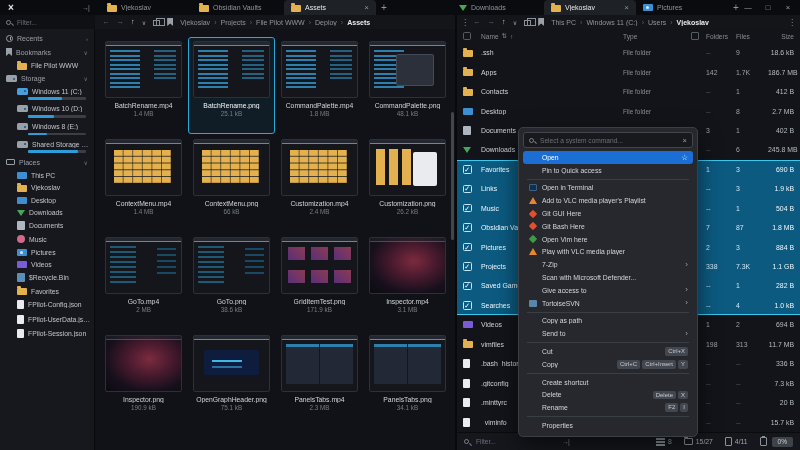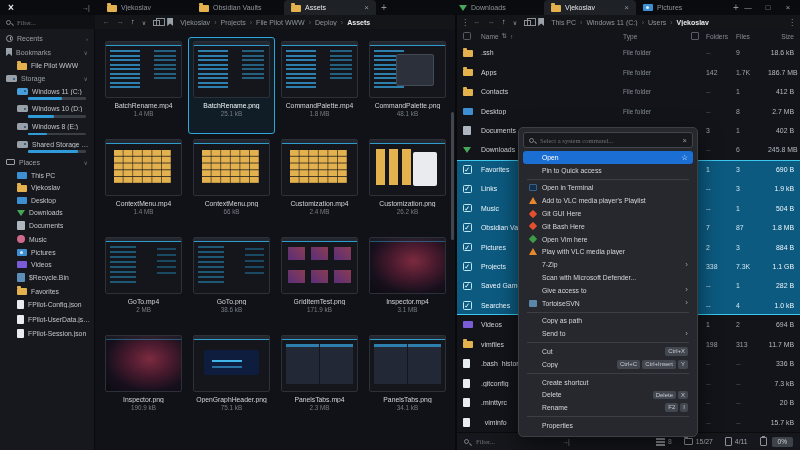--- a/index.html
+++ b/index.html
@@ -1,18 +1,18 @@
 <!DOCTYPE html>
 <html><head>
 <meta charset="utf-8">
 <style>
   *{box-sizing:border-box;margin:0;padding:0;cursor:default;user-select:none}
   html,body{width:800px;height:450px;overflow:hidden}
   body{position:relative;background:#0d0e11;font-family:"Liberation Sans","DejaVu Sans",sans-serif;font-size:7px;color:#c8ccd1}
-  input{font-family:Liberation Serif, serif;background:transparent;border:none;outline:none;color:#c8ccd1;font-size:6.6px}
+  input{font-family:Liberation Sans, sans-serif;background:transparent;border:none;outline:none;color:#c8ccd1;font-size:6.6px}
   input::placeholder{color:#6b7077}
 
   
   .tabbar{position:absolute;left:0;top:0;width:800px;height:15px;background:#0a0b0e}
   .logo{position:absolute;left:8px;top:2px;font-size:10px;font-weight:bold;color:#e8eaed;line-height:11px}
   .pin{position:absolute;left:82px;top:3.5px;color:#858b92;font-size:7px;letter-spacing:-1px}
   .ltabs{position:absolute;left:100px;top:0;height:15px;display:flex;align-items:stretch}
   .rtabs{position:absolute;left:452px;top:0;height:15px;display:flex;align-items:stretch}
   .tab{display:flex;align-items:center;gap:4px;padding:0 7px;width:92px;color:#8f959c;border-radius:4px 4px 0 0;overflow:hidden}
   .tab.active{background:#1e2126;color:#e6e8eb}

